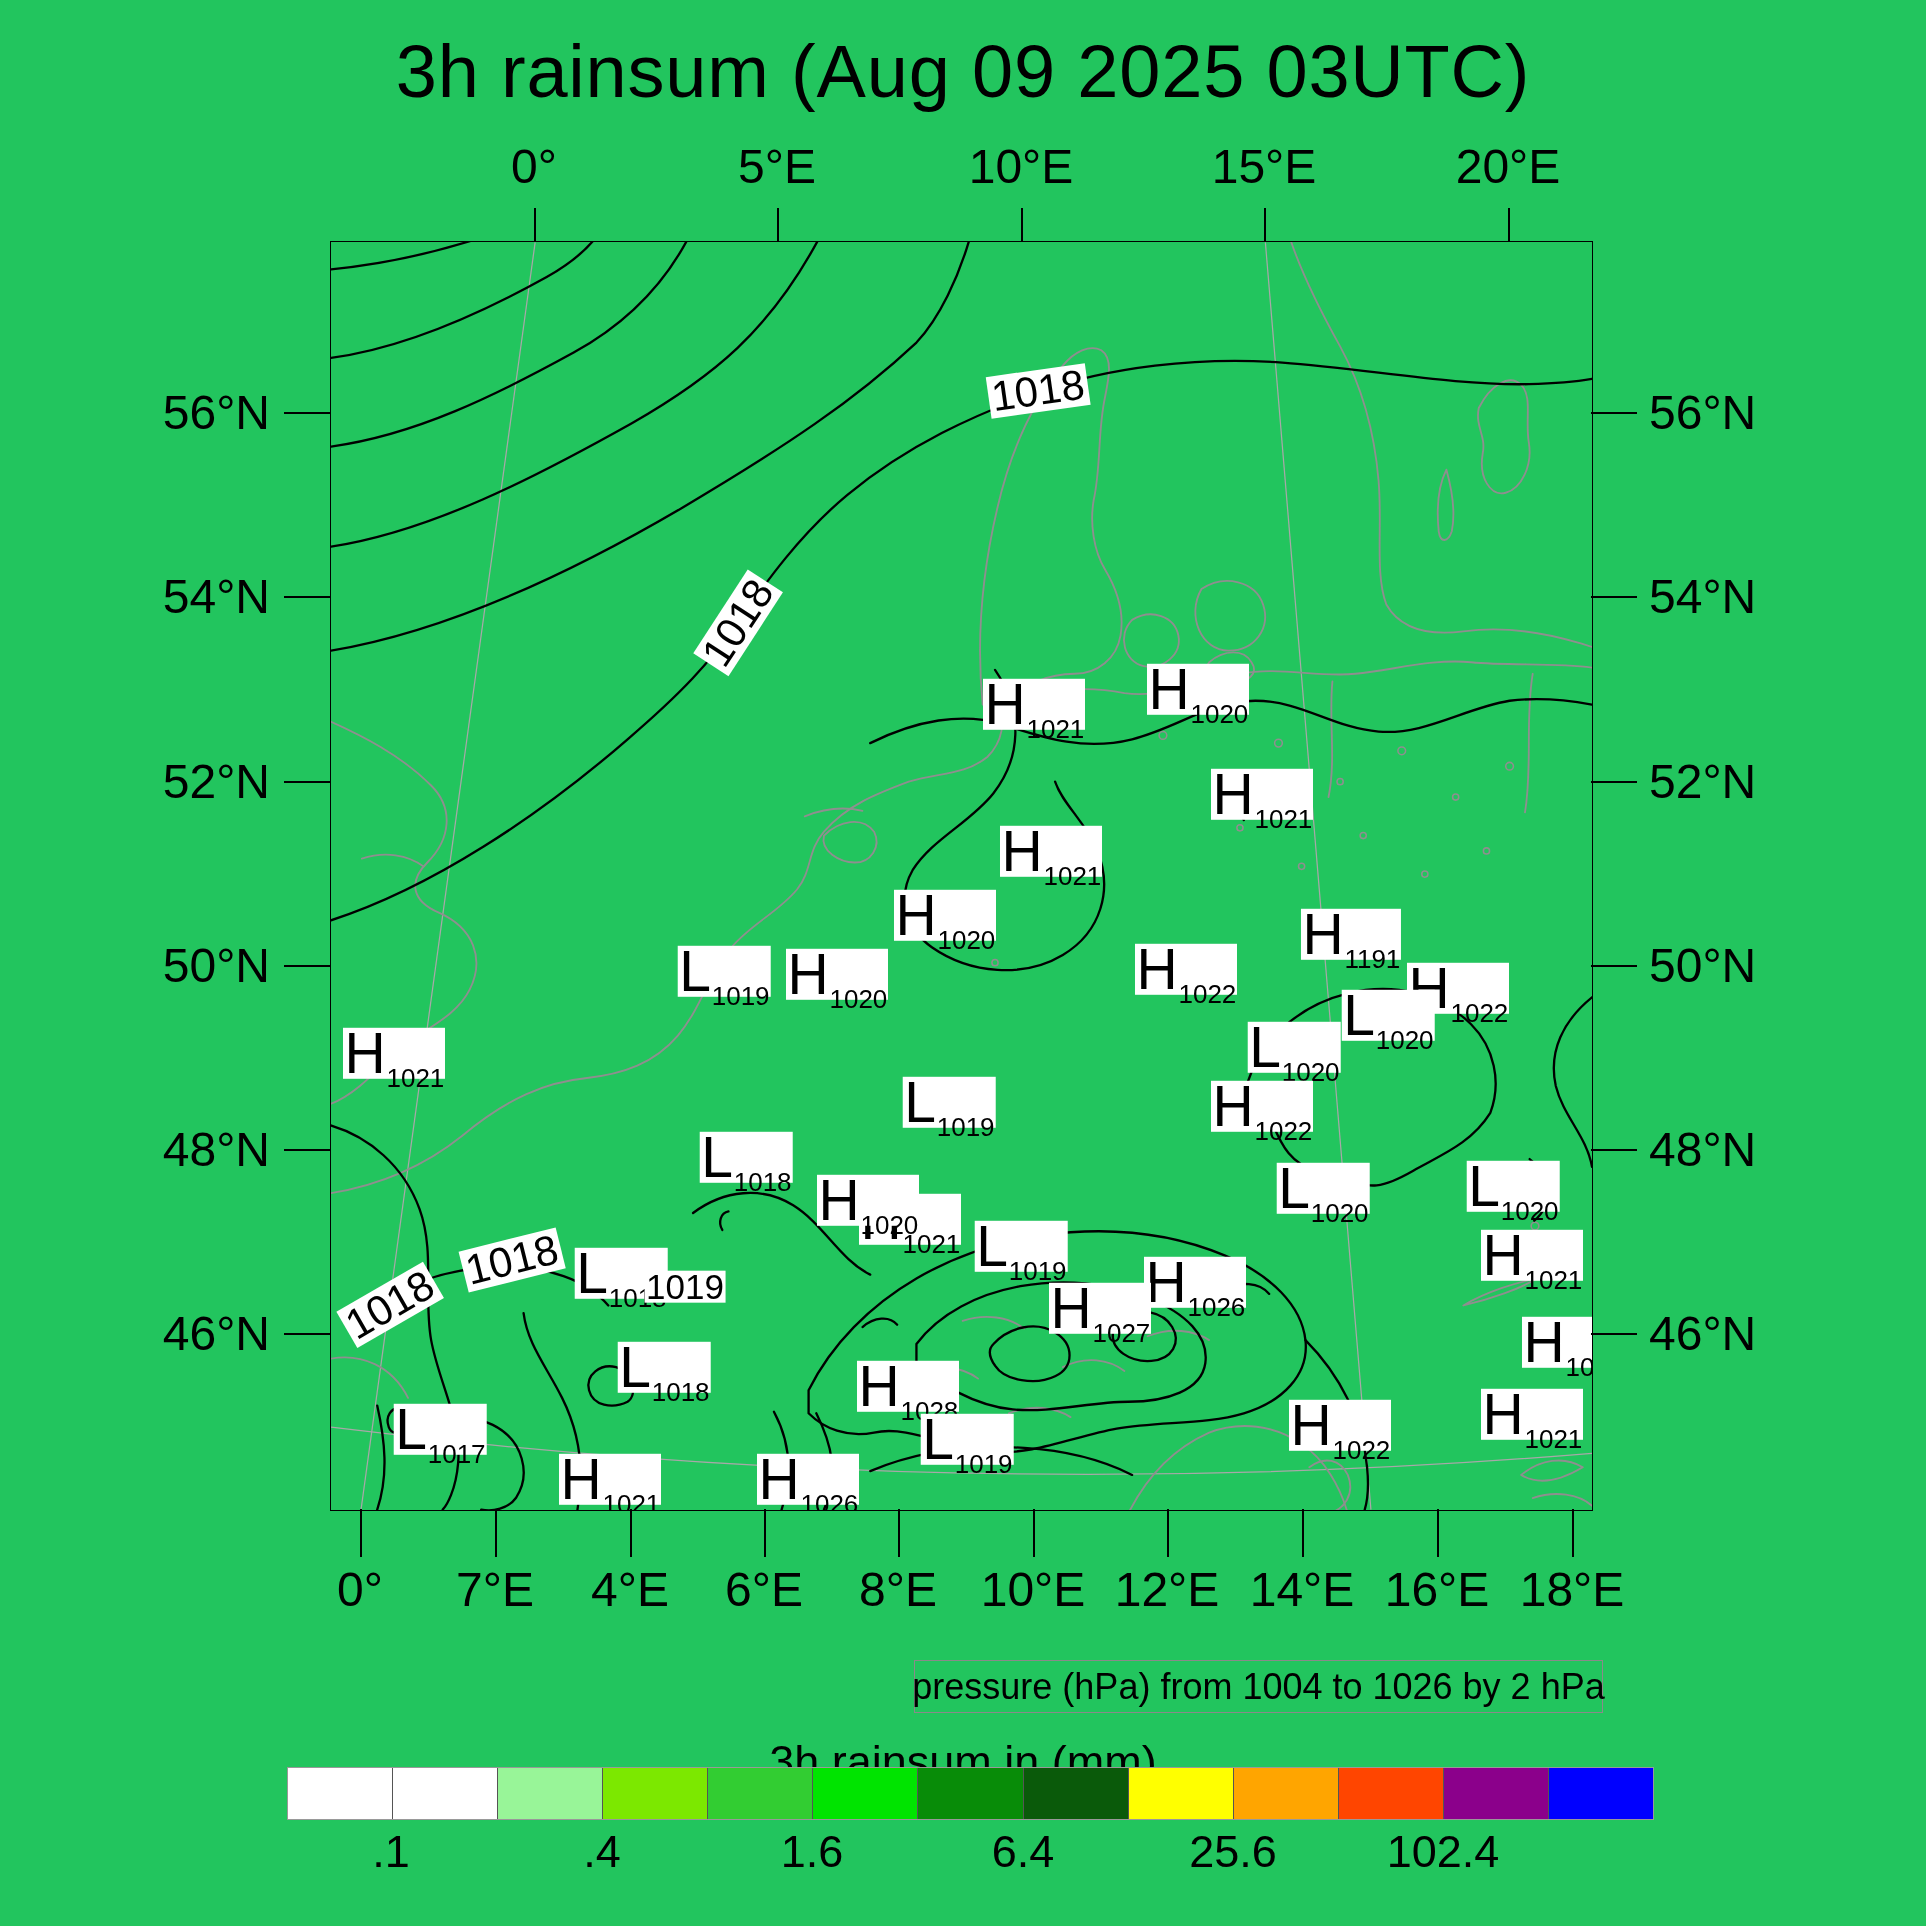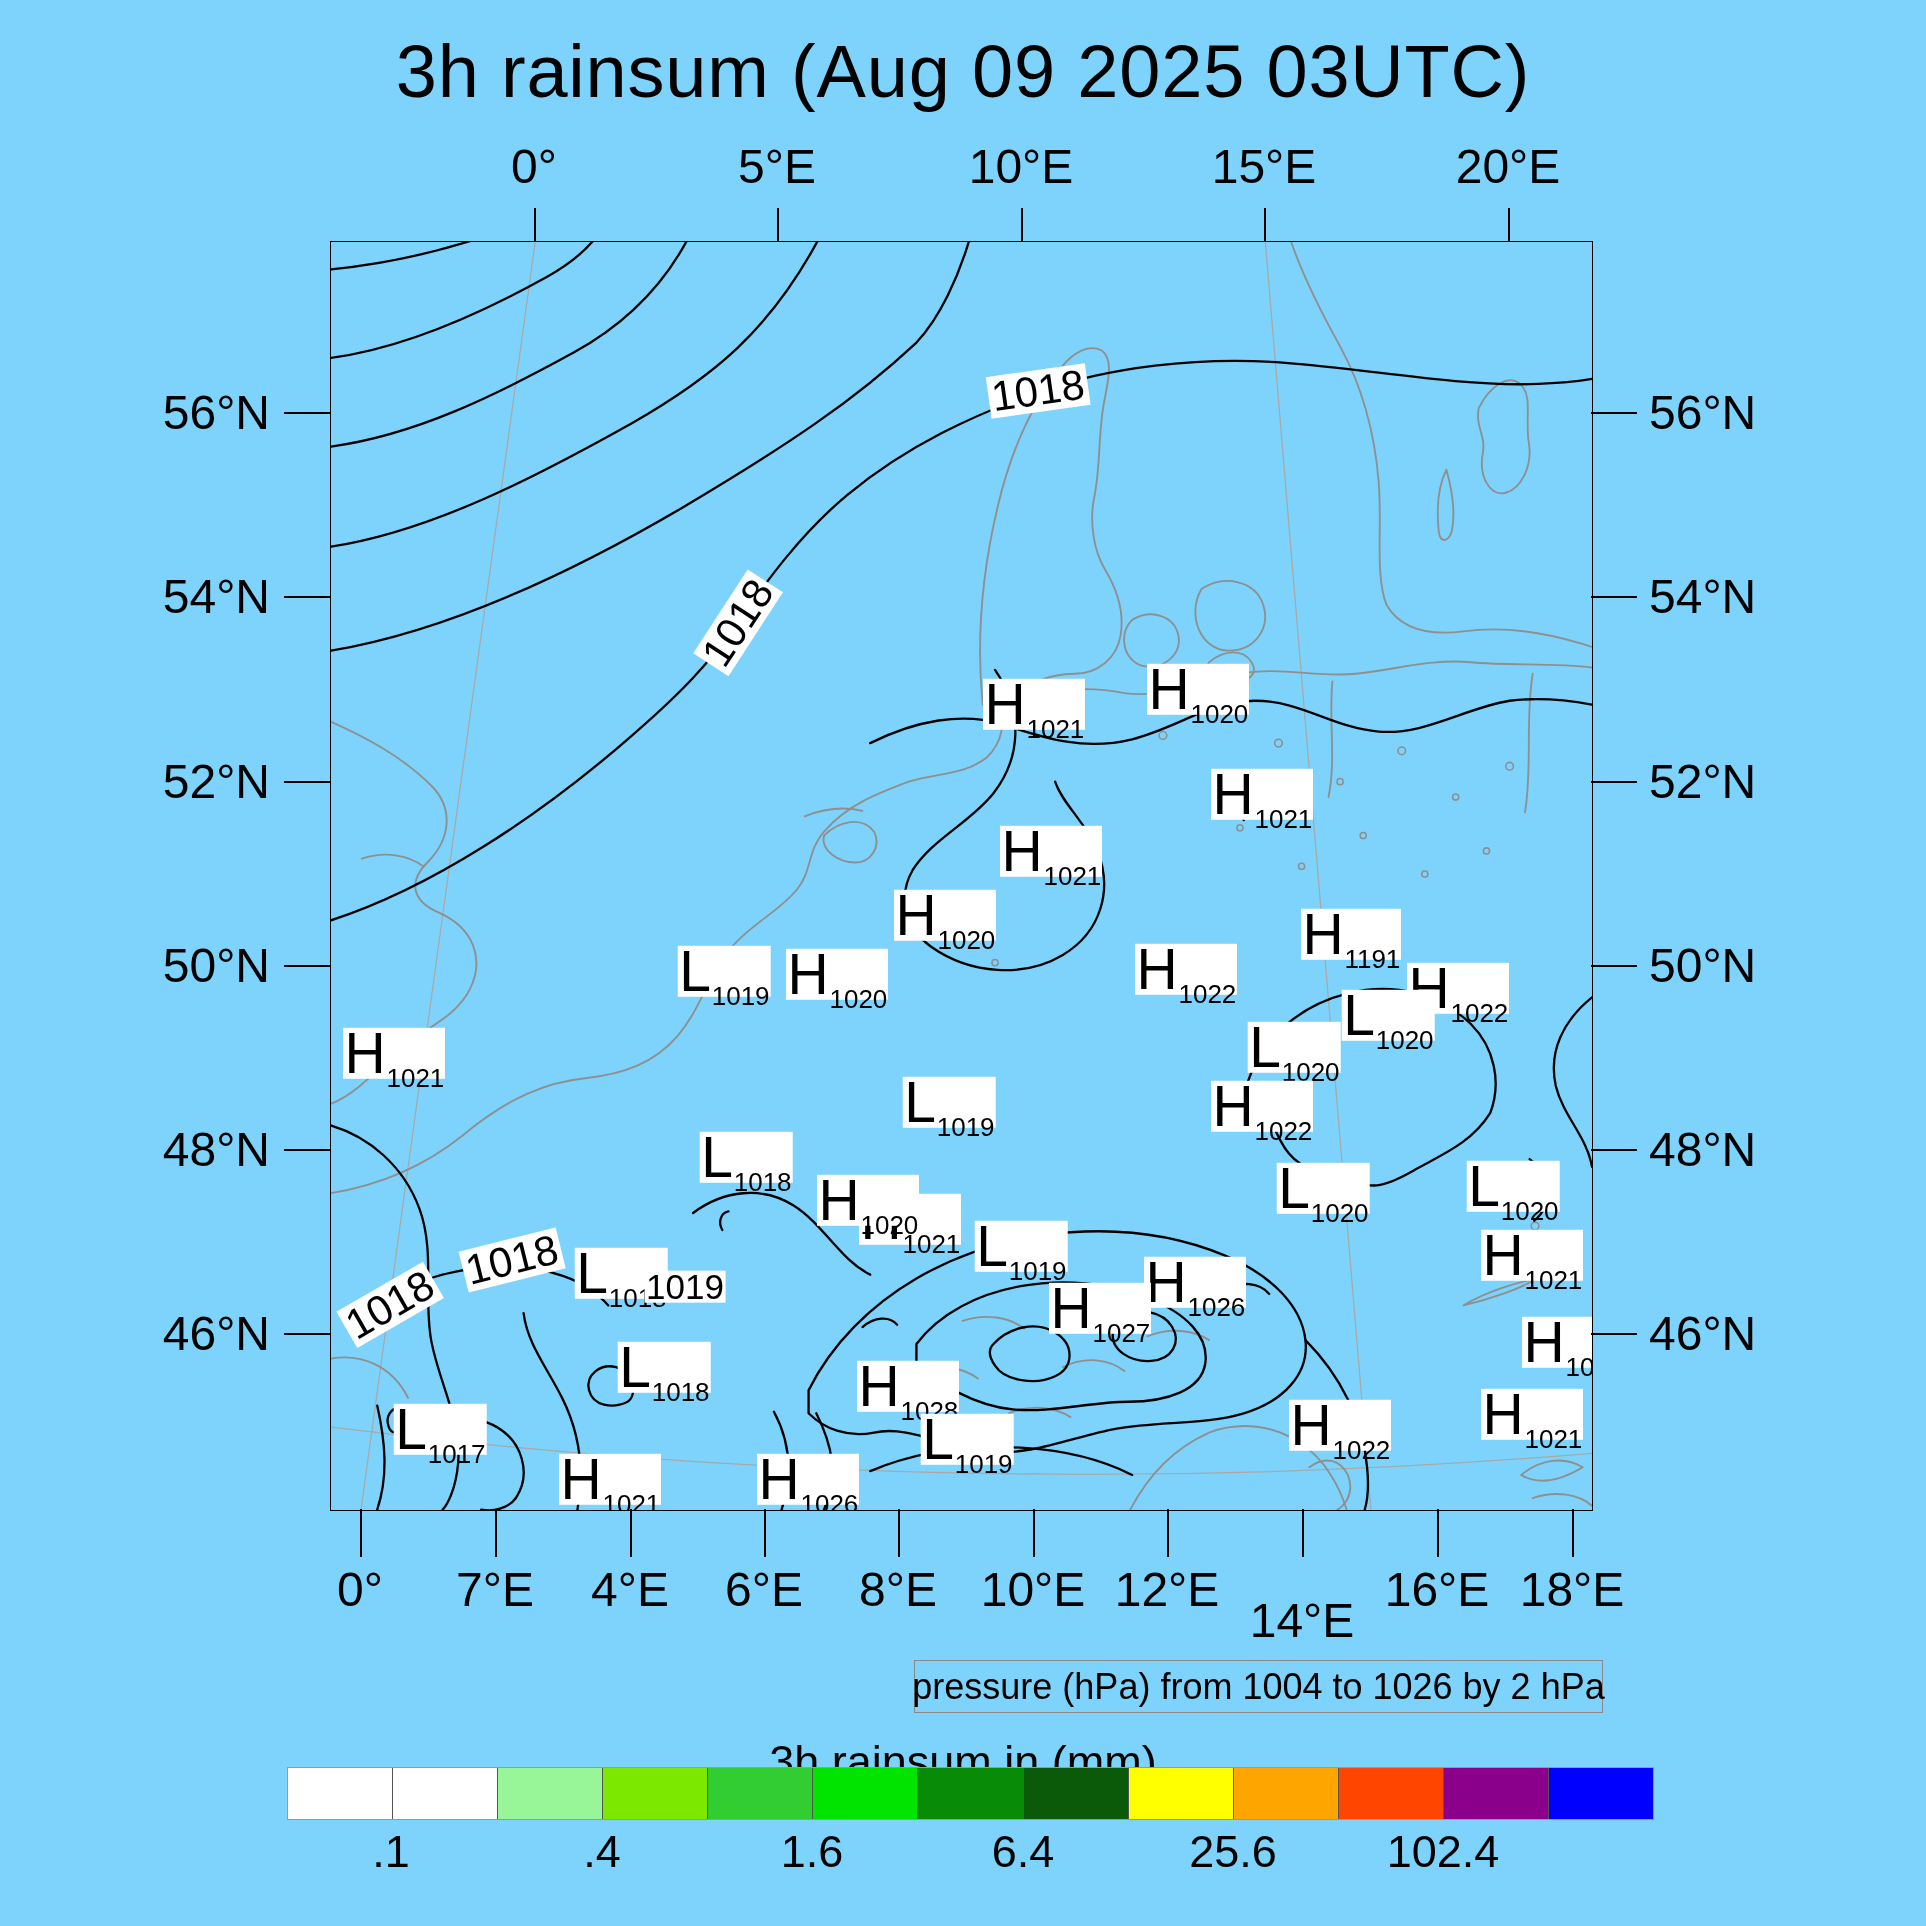--- a/index.html
+++ b/index.html
@@ -1,16 +1,16 @@
 <!DOCTYPE html>
 <html style="font-size:12.3px"><head>
 <meta charset="utf-8">
 <style>
   html,body{margin:0;padding:0;background:#fff;}
-  #stage{position:relative;width:1926px;height:1926px;background:#7dd3fc;
+  #stage{position:relative;width:1926px;height:1926px;background:#22c55e;
          font-family:"Liberation Sans","DejaVu Sans",sans-serif;color:#000;overflow:hidden;}
   .abs{position:absolute;}
   #title{left:0;top:29px;width:1926px;text-align:center;font-size:74px;letter-spacing:0.8px;}
   .axlab{transform:translate(-50%,-50%);font-size:48px;white-space:nowrap;}
   .axlab.left{transform:translate(-100%,-50%);}
   .axlab.right{transform:translate(0,-50%);}
   .tick{background:#000;}
   .tick.v{width:1.5px;}
   .tick.h{height:1.5px;}
   #map-panel{left:330px;top:241px;width:1261px;height:1268px;border:1.5px solid #000;
@@ -193,21 +193,21 @@
       <div class="abs axlab" style="left: 630px; top: 1589px;">4°E</div>
       <div class="abs tick v" style="left: 630px; top: 1509px; height: 48px;"></div>
       <div class="abs axlab" style="left: 764px; top: 1589px;">6°E</div>
       <div class="abs tick v" style="left: 764px; top: 1509px; height: 48px;"></div>
       <div class="abs axlab" style="left: 898px; top: 1589px;">8°E</div>
       <div class="abs tick v" style="left: 898px; top: 1509px; height: 48px;"></div>
       <div class="abs axlab" style="left: 1033px; top: 1589px;">10°E</div>
       <div class="abs tick v" style="left: 1033px; top: 1509px; height: 48px;"></div>
       <div class="abs axlab" style="left: 1167px; top: 1589px;">12°E</div>
       <div class="abs tick v" style="left: 1167px; top: 1509px; height: 48px;"></div>
-      <div class="abs axlab" style="left: 1302px; top: 1589px; margin-top: 31px;">14°E</div>
+      <div class="abs axlab" style="left: 1302px; top: 1589px;">14°E</div>
       <div class="abs tick v" style="left: 1302px; top: 1509px; height: 48px;"></div>
       <div class="abs axlab" style="left: 1437px; top: 1589px;">16°E</div>
       <div class="abs tick v" style="left: 1437px; top: 1509px; height: 48px;"></div>
       <div class="abs axlab" style="left: 1572px; top: 1589px;">18°E</div>
       <div class="abs tick v" style="left: 1572px; top: 1509px; height: 48px;"></div>
       <div class="abs axlab left" style="left: 270px; top: 412px;">56°N</div>
       <div class="abs tick h" style="left: 284px; top: 412px; width: 46px;"></div>
       <div class="abs axlab left" style="left: 270px; top: 596px;">54°N</div>
       <div class="abs tick h" style="left: 284px; top: 596px; width: 46px;"></div>
       <div class="abs axlab left" style="left: 270px; top: 781px;">52°N</div>

